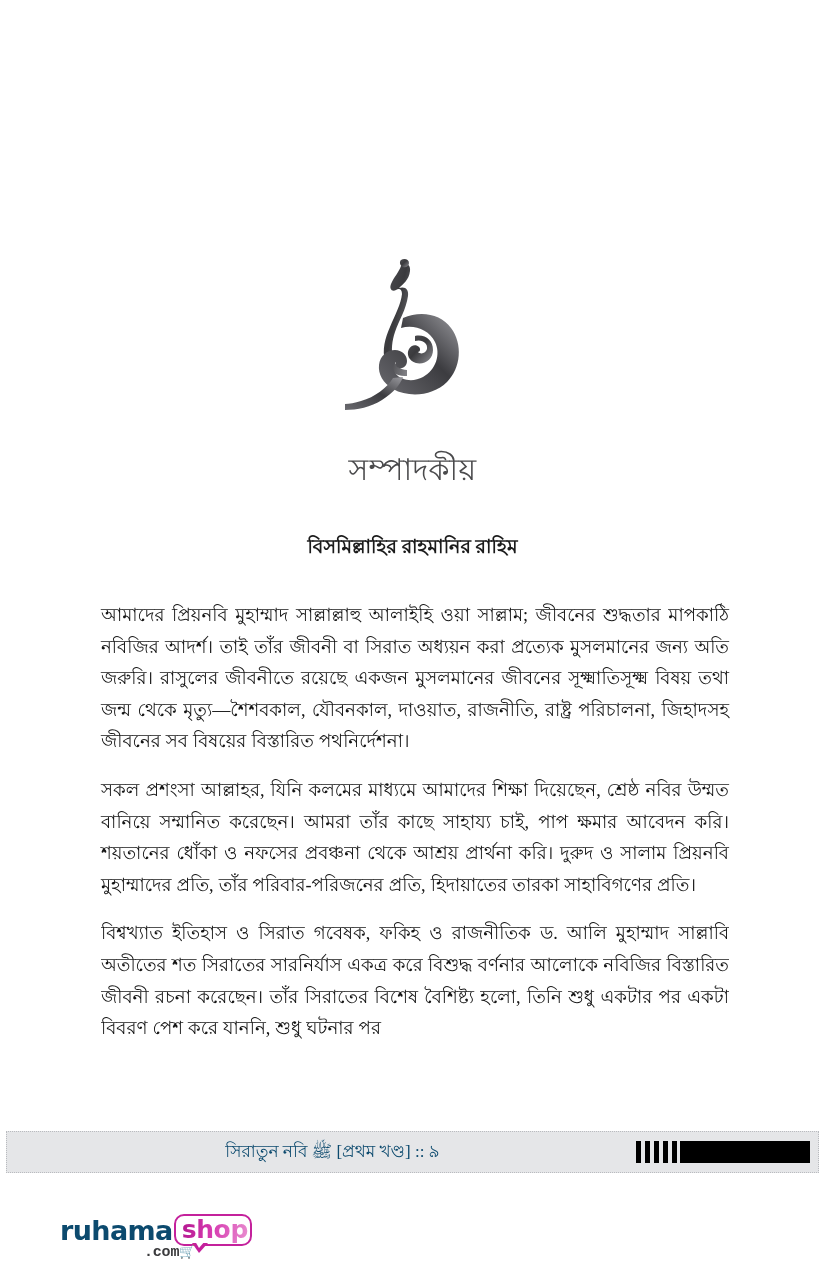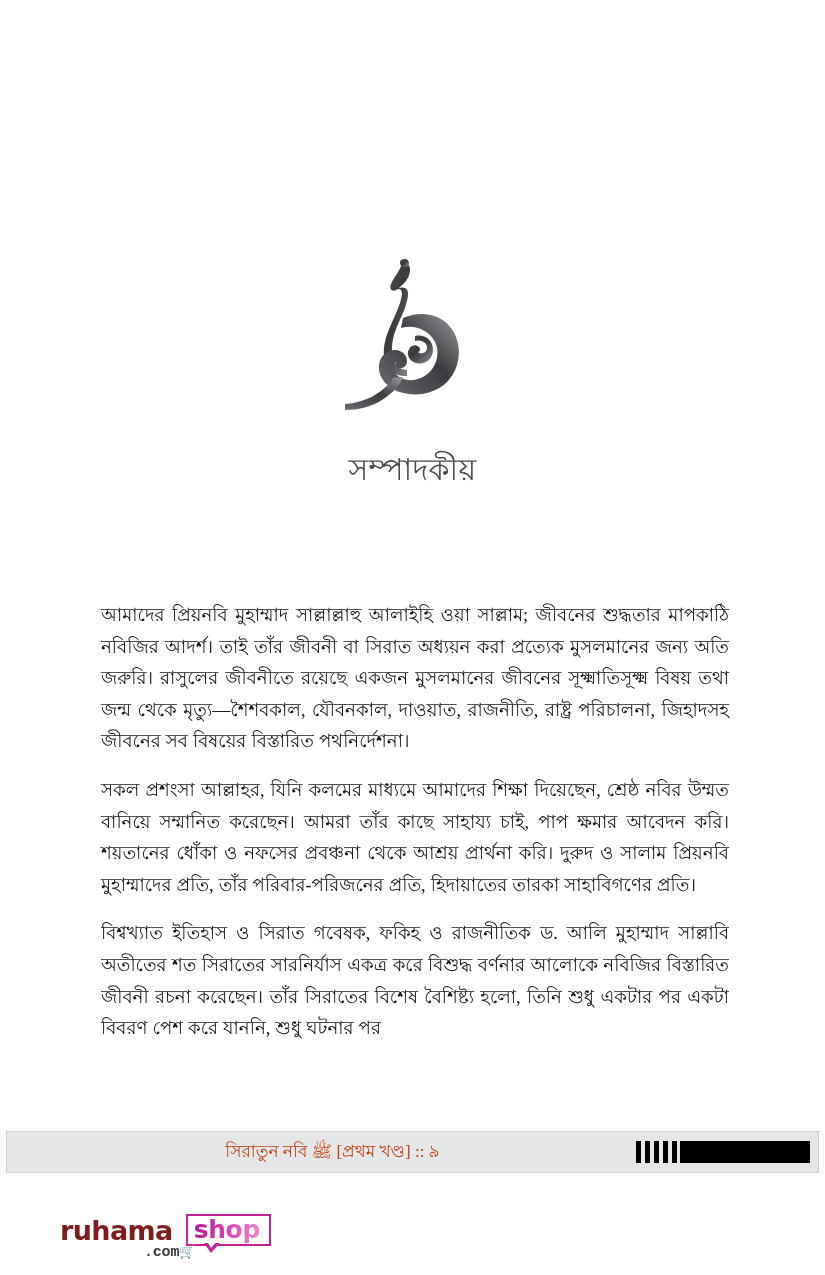--- a/index.html
+++ b/index.html
@@ -103,21 +103,21 @@
     height: 100%;
   }
   .footer-text {
     position: absolute;
     left: 0;
     right: 0;
     top: 50%;
     transform: translateY(-50%);
     text-align: center;
     font-size: 17px;
-    color: #c2410c;
+    color: #0c4a6e;
     padding-right: 160px;
     box-sizing: border-box;
     white-space: nowrap;
   }
 
   
   .barcode {
     position: absolute;
     right: 8px;
     top: 50%;
@@ -151,30 +151,30 @@
   .logo-row {
     position: relative;
     height: 34px;
     display: flex;
     align-items: center;
   }
   .logo-ruhama {
     font-family: "DejaVu Sans", "Liberation Sans", sans-serif;
     font-size: 27px;
     font-weight: 700;
-    color: #7f1d1d;
+    color: #0c4a6e;
     letter-spacing: -0.6px;
     line-height: 1;
   }
   .bubble {
     position: relative;
-    margin-left: 13px;
+    margin-left: 1px;
     border: 2.4px solid #c4219c;
-    border-radius: 0;
-    padding: 1px 9px 2px 6px;
+    border-radius: 10px;
+    padding: 1px 2px 2px 6px;
     background: #ffffff;
     line-height: 1;
   }
   .bubble .shop-text {
     font-family: "DejaVu Sans", "Liberation Sans", sans-serif;
     font-size: 25px;
     font-weight: 700;
     letter-spacing: -0.4px;
     background: linear-gradient(100deg, #b3178f 0%, #d63ab0 45%, #e98fd0 100%);
     -webkit-background-clip: text;
@@ -260,20 +260,21 @@
 
       <path d="M50 120 C44 130 32 139 18 143 C12 145 6 146 2 146
                L2 152 C14 152 28 149 39 142 C50 135 57 127 60 119 Z" fill="url(#gradOrn2)"></path>
 
       <path d="M58 2 C61 0 66 1 66 5 C66 8 63 10 60 9 C57 8 56 4 58 2 Z" fill="url(#gradOrn)"></path>
     </svg>
   </div>
 
   <div class="chapter-title">সম্পাদকীয়</div>
 
+  <div class="basmala">বিসমিল্লাহির রাহমানির রাহিম</div>
 
   <div class="body-copy">
     <p>আমাদের প্রিয়নবি মুহাম্মাদ সাল্লাল্লাহু আলাইহি ওয়া সাল্লাম; জীবনের শুদ্ধতার মাপকাঠি নবিজির আদর্শ। তাই তাঁর জীবনী বা সিরাত অধ্যয়ন করা প্রত্যেক মুসলমানের জন্য অতি জরুরি। রাসুলের জীবনীতে রয়েছে একজন মুসলমানের জীবনের সূক্ষ্মাতিসূক্ষ্ম বিষয় তথা জন্ম থেকে মৃত্যু—শৈশবকাল, যৌবনকাল, দাওয়াত, রাজনীতি, রাষ্ট্র পরিচালনা, জিহাদসহ জীবনের সব বিষয়ের বিস্তারিত পথনির্দেশনা।</p>
     <p>সকল প্রশংসা আল্লাহর, যিনি কলমের মাধ্যমে আমাদের শিক্ষা দিয়েছেন, শ্রেষ্ঠ নবির উম্মত বানিয়ে সম্মানিত করেছেন। আমরা তাঁর কাছে সাহায্য চাই, পাপ ক্ষমার আবেদন করি। শয়তানের ধোঁকা ও নফসের প্রবঞ্চনা থেকে আশ্রয় প্রার্থনা করি। দুরুদ ও সালাম প্রিয়নবি মুহাম্মাদের প্রতি, তাঁর পরিবার-পরিজনের প্রতি, হিদায়াতের তারকা সাহাবিগণের প্রতি।</p>
     <p class="clipped">বিশ্বখ্যাত ইতিহাস ও সিরাত গবেষক, ফকিহ ও রাজনীতিক ড. আলি মুহাম্মাদ সাল্লাবি অতীতের শত সিরাতের সারনির্যাস একত্র করে বিশুদ্ধ বর্ণনার আলোকে নবিজির বিস্তারিত জীবনী রচনা করেছেন। তাঁর সিরাতের বিশেষ বৈশিষ্ট্য হলো, তিনি শুধু একটার পর একটা বিবরণ পেশ করে যাননি, শুধু ঘটনার পর</p>
   </div>
 
   <div class="footer-band">
     <div class="footer-inner">
       <div class="footer-text">সিরাতুন নবি ﷺ [প্রথম খণ্ড] :: ৯</div>

